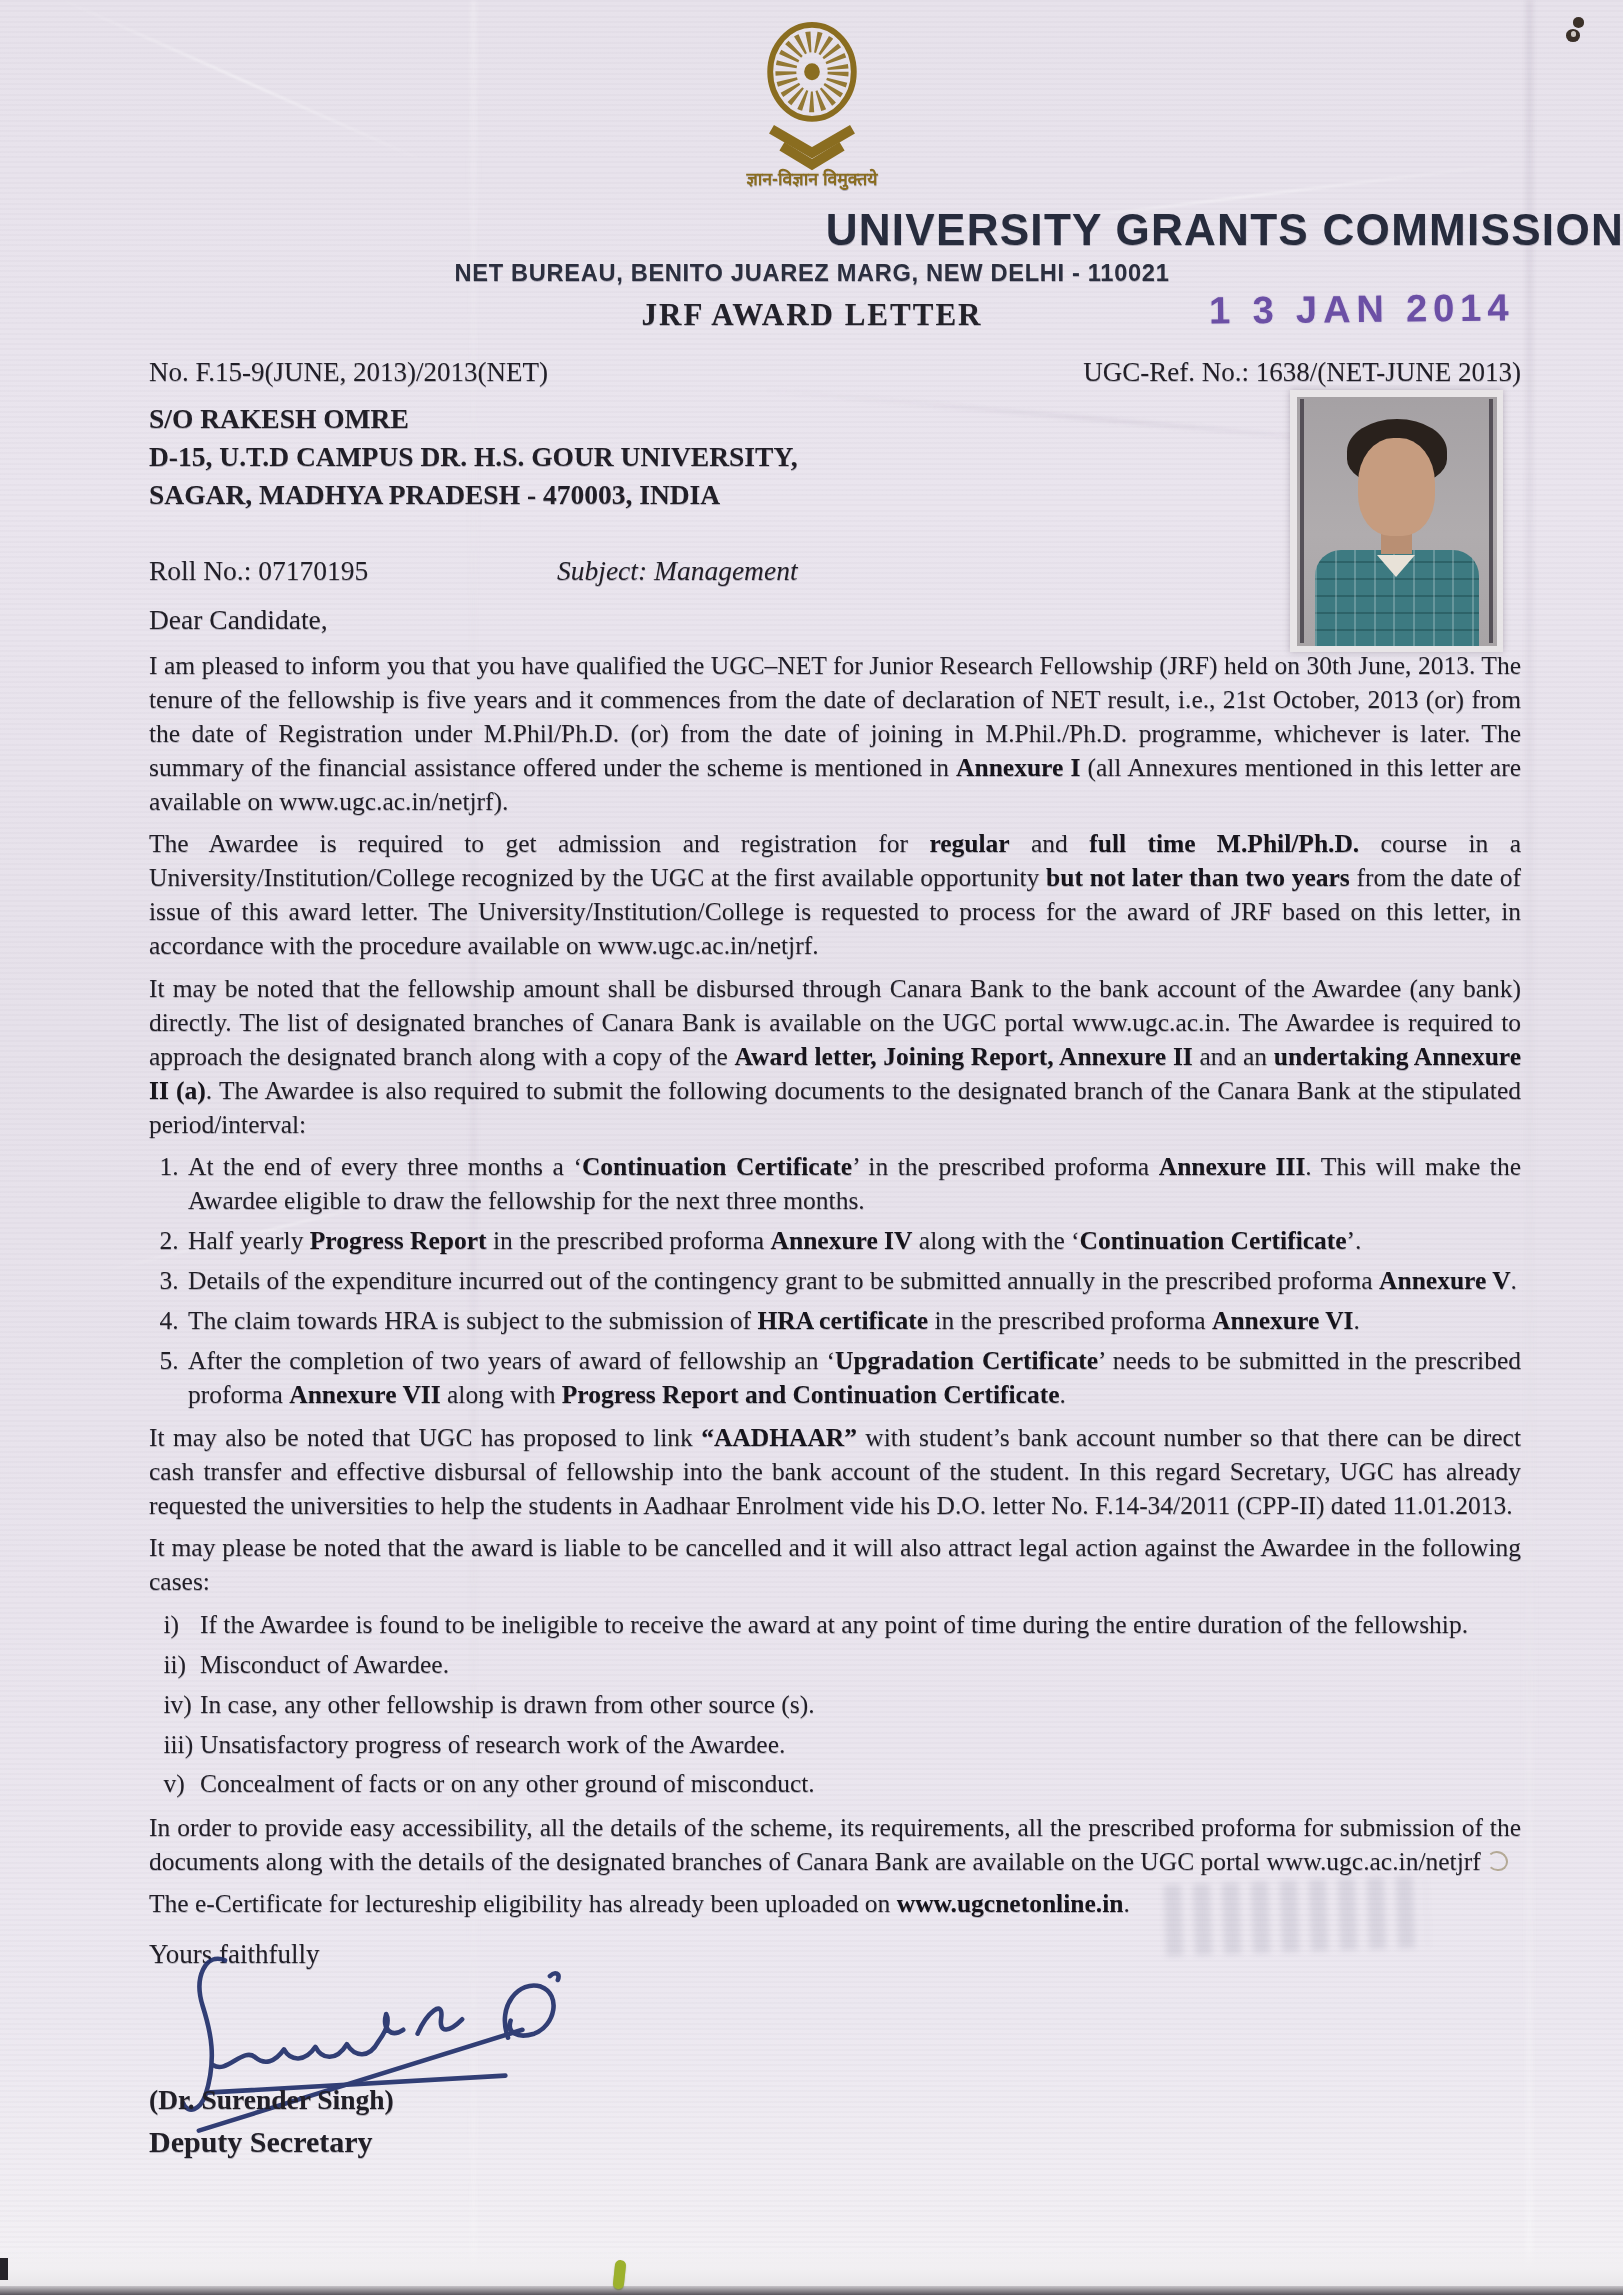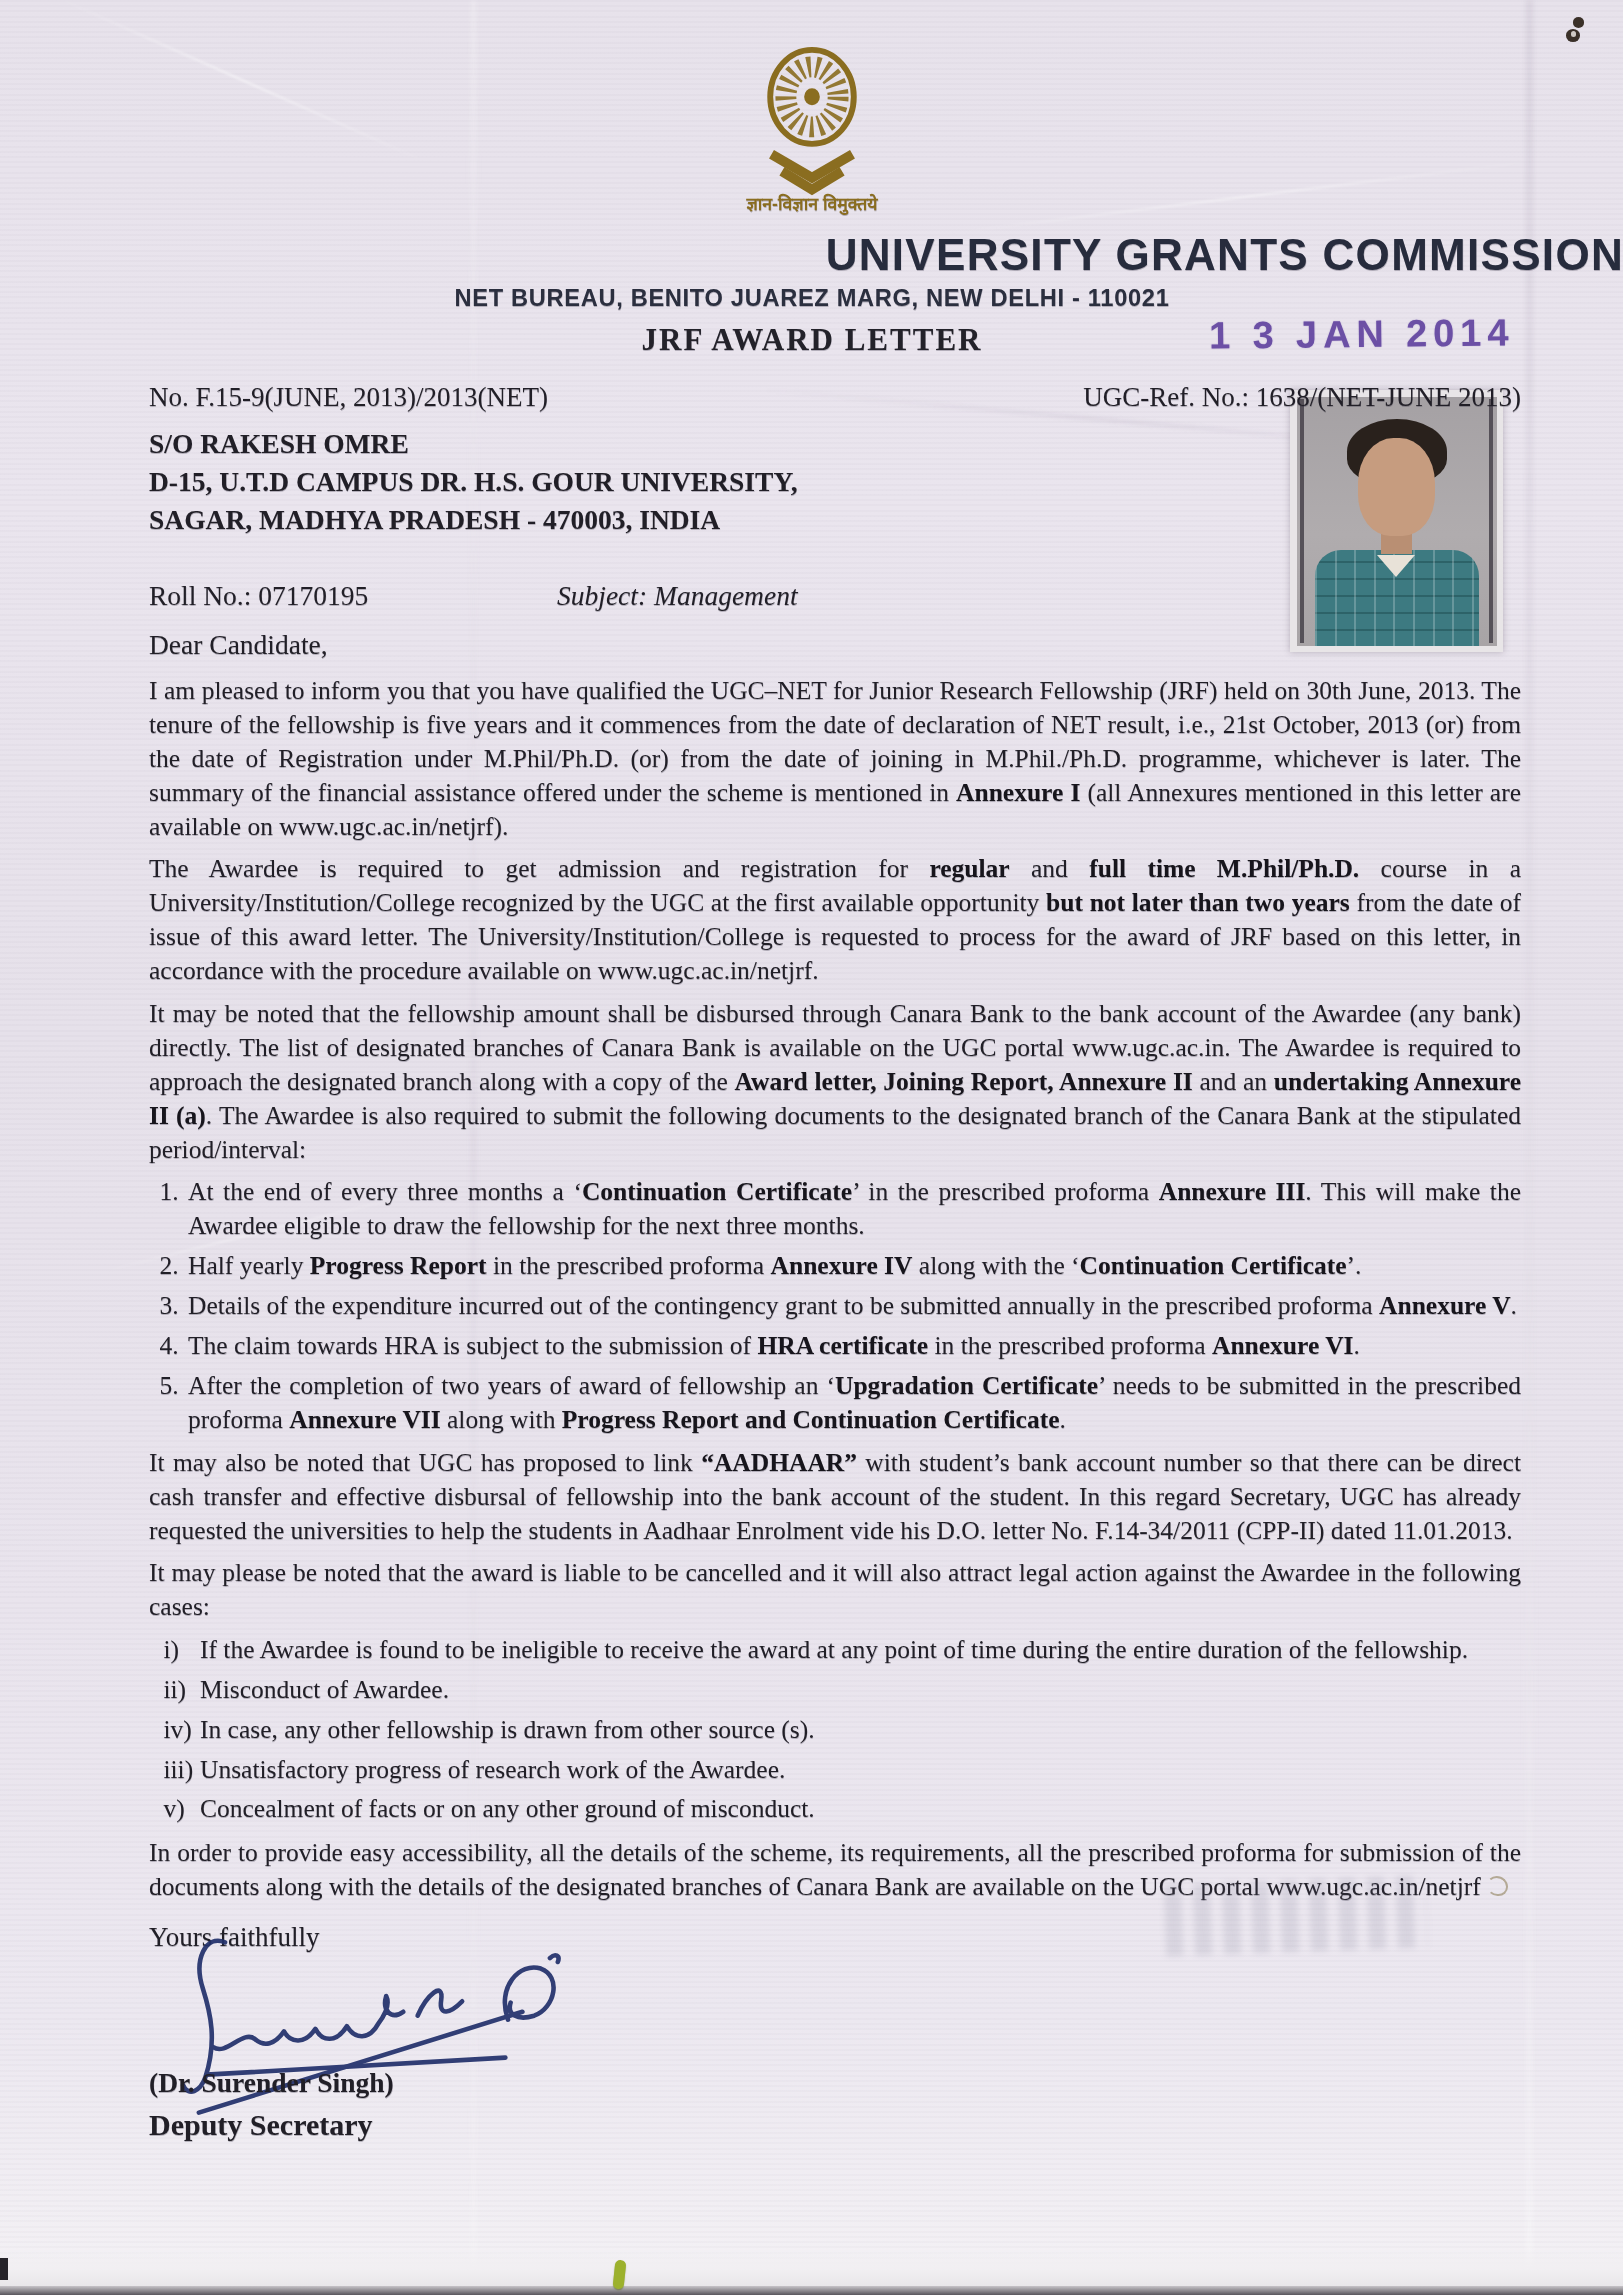--- a/index.html
+++ b/index.html
@@ -5,21 +5,21 @@
   html,body{margin:0;padding:0;background:#9a96a0;}
   .page{
     position:relative;width:1624px;height:2295px;overflow:hidden;
     background:linear-gradient(180deg,#e7e2eb 0%,#eae5ee 22%,#e6e1ea 45%,#e9e4ed 70%,#ece8f0 88%,#f1eef3 96%,#f4f2f5 100%);
     font-family:"Liberation Serif","DejaVu Serif",serif;color:#211f27;
   }
   .page::before{content:"";position:absolute;inset:0;pointer-events:none;
     background:repeating-linear-gradient(180deg,rgba(60,50,80,.022) 0 2px,transparent 2px 5.2px);}
   .doc-text{text-shadow:0.3px 0.5px 0.5px rgba(40,35,55,.28);}
   
-  .header{position:relative;text-align:center;padding-top:42px;}
+  .header{position:relative;text-align:center;padding-top:17px;}
   .org-title{margin-top:10.5px;font-family:"Liberation Sans","DejaVu Sans",sans-serif;
     font-weight:700;font-size:44px;letter-spacing:1.3px;color:#272c3d;text-align:right;}
   .org-address{margin-top:5.2px;font-family:"Liberation Sans","DejaVu Sans",sans-serif;
     font-weight:700;font-size:23.6px;letter-spacing:0.7px;color:#2b2f3f;}
   .jrf-row{position:relative;margin-top:10.5px;height:43px;}
   .letter-title{font-weight:700;font-size:31px;letter-spacing:2px;color:#23222a;}
   .date-stamp{position:absolute;top:-9.2px;right:110px;
     font-family:"Liberation Sans","DejaVu Sans",sans-serif;font-weight:700;font-size:38px;
     letter-spacing:5.9px;color:#5b3c9c;opacity:.88;transform:rotate(-.6deg);text-shadow:0 0 1.3px rgba(91,60,156,.5);}
   
@@ -196,20 +196,21 @@
           <span class="n">iii)</span>
           <span class="t">Unsatisfactory progress of research work of the Awardee.</span>
         </div>
         <div class="li roman">
           <span class="n">v)</span>
           <span class="t">Concealment of facts or on any other ground of misconduct.</span>
         </div>
       </div>
 
       <p><span><span>In order to provide easy accessibility, all the details of the scheme, its requirements, all the prescribed proforma for submission of the documents along with the details of the designated branches of Canara Bank are available on the UGC portal www.ugc.ac.in/netjrf</span></span><span class="stain"></span></p>
+      <p><span>The e-Certificate for lectureship eligibility has already been uploaded on </span><span class="b">www.ugcnetonline.in</span><span>.</span></p>
     </div>
 
     <div class="closing">
       <span class="valediction">Yours faithfully</span>
       <svg class="sig-svg" width="655" height="223" viewBox="0 0 1000 340">
         <g fill="none" stroke="#22306b" stroke-width="7" stroke-linecap="round" stroke-linejoin="round" opacity=".92">
           <path d="M168 40 C 138 28, 120 66, 134 110 C 146 148, 156 190, 138 246 C 130 268, 112 276, 104 258"></path>
           <path d="M150 200 C 170 214, 196 172, 214 188 C 228 200, 244 196, 258 176 C 268 194, 290 196, 306 172 C 316 192, 338 194, 354 168 C 366 188, 388 190, 402 164 C 414 148, 420 134, 414 122 C 408 142, 420 160, 440 146"></path>
           <path d="M462 152 C 476 120, 502 98, 498 128 C 494 154, 512 148, 530 130"></path>
           <path d="M600 158 C 582 108, 618 70, 650 80 C 682 92, 672 140, 640 152 C 614 160, 598 150, 604 132"></path>

